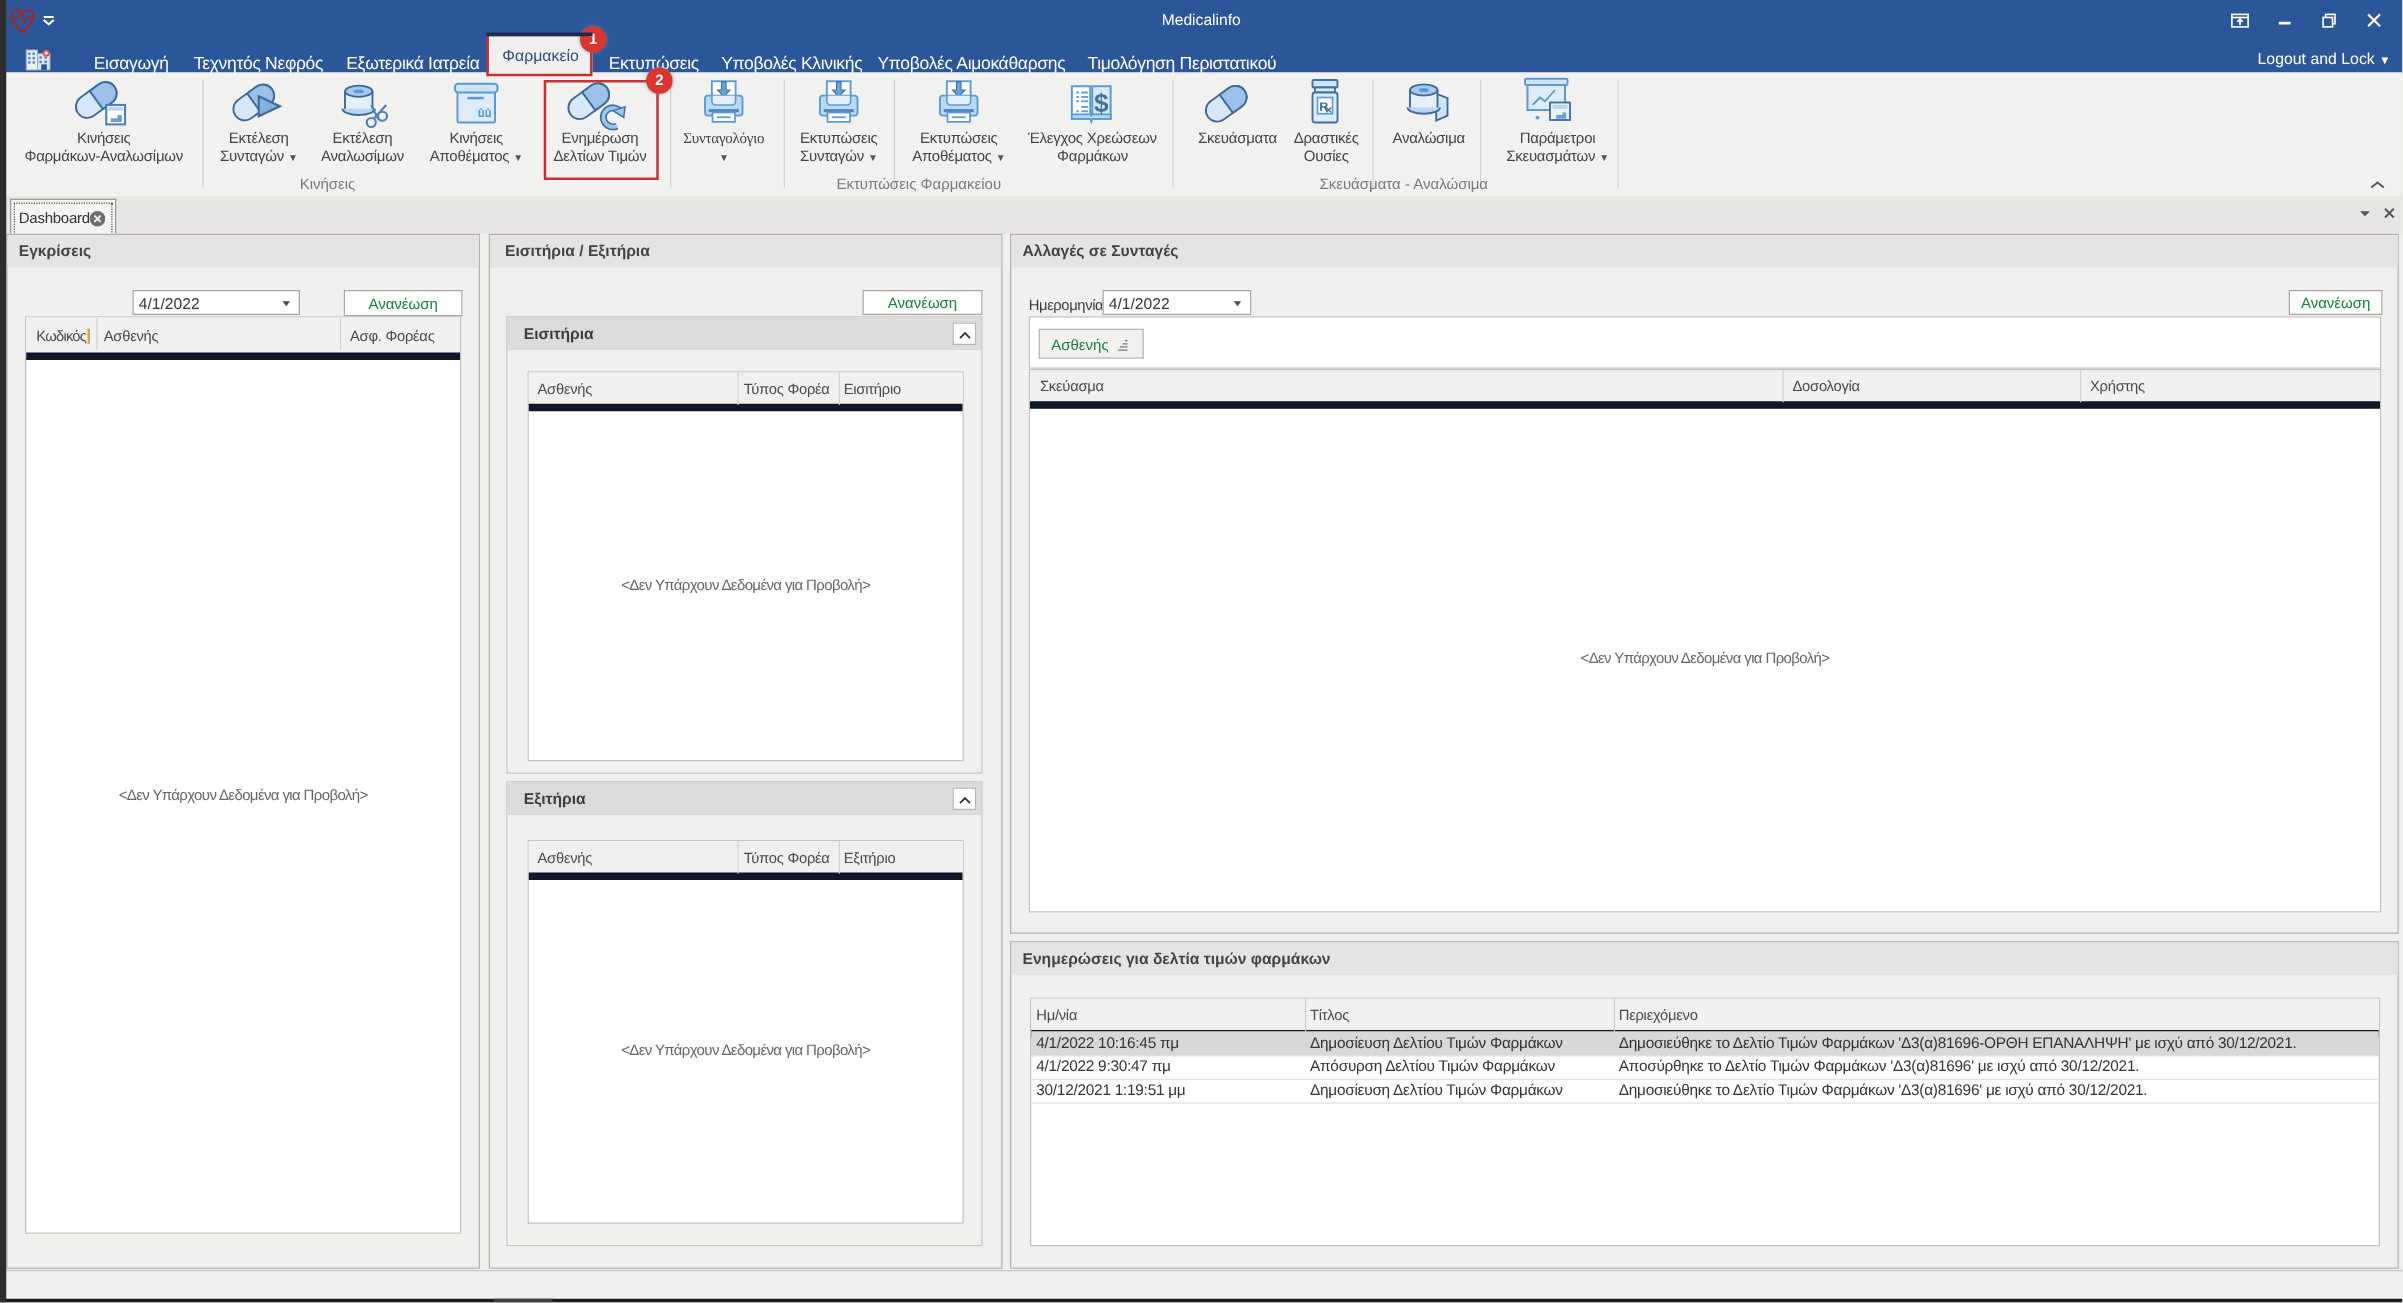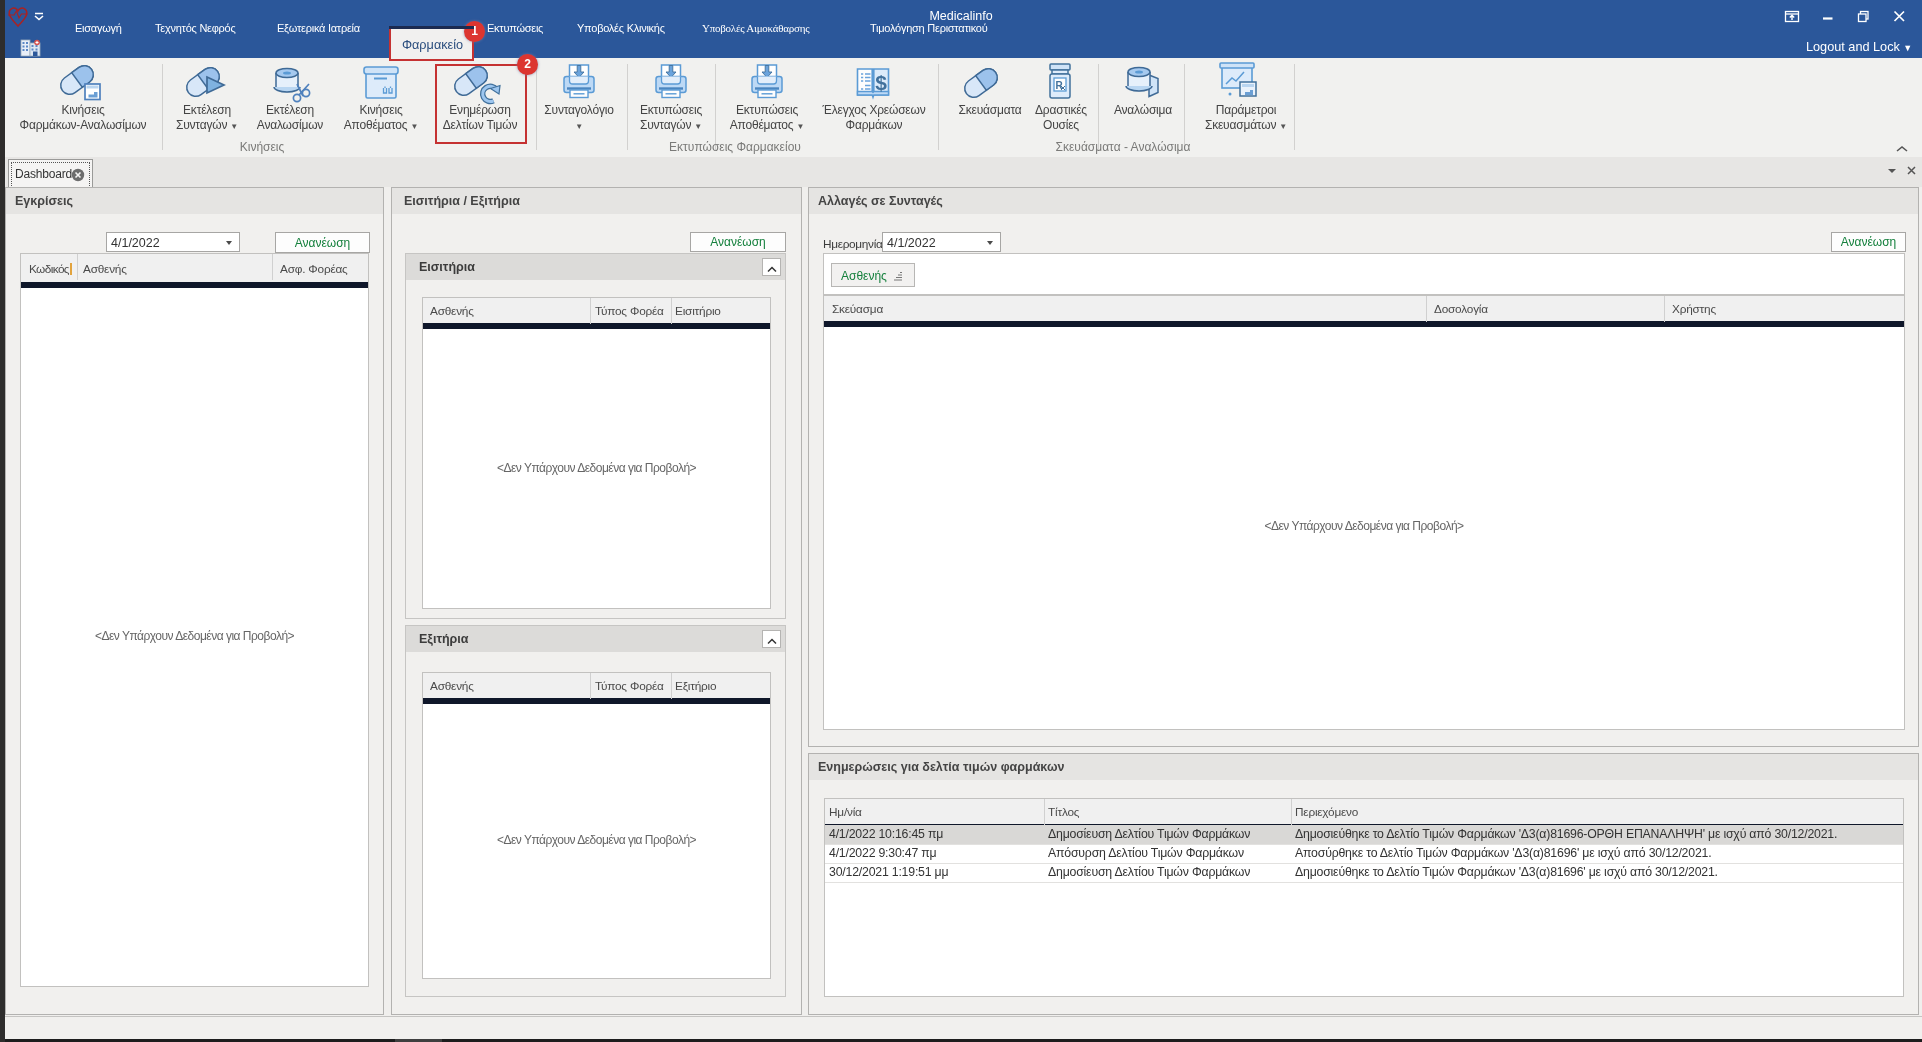--- a/index.html
+++ b/index.html
@@ -2,21 +2,21 @@
 <html><head>
 <meta charset="utf-8">
 <style>
 html,body{margin:0;padding:0;}
 body{width:1922px;height:1042px;overflow:hidden;font-family:"Liberation Sans",sans-serif;background:#f0efed;}
 #app{position:absolute;top:0;left:0;width:1922px;height:1042px;overflow:hidden;}
 .abs{position:absolute;}
 
 #bluebar{position:absolute;left:0;top:0;width:1922px;height:58px;background:#2b579a;}
 #title{position:absolute;left:0;top:9px;width:1922px;text-align:center;color:#fff;font-size:12.5px;}
-.tabtxt{position:absolute;top:22px;color:#fff;font-size:11px;letter-spacing:-0.25px;white-space:nowrap;}
+.tabtxt{position:absolute;top:42px;color:#fff;font-size:14px;letter-spacing:-0.25px;white-space:nowrap;}
 #logout{position:absolute;top:40px;left:1806px;color:#fff;font-size:12.7px;}
 #activetab{position:absolute;left:391px;top:28px;width:83px;height:31px;background:#f1f0ef;}
 #activetab span{position:absolute;left:0;top:10px;width:100%;text-align:center;color:#2a4d7d;font-size:12.7px;}
 #tabtopline{position:absolute;left:389px;top:26px;width:85px;height:3px;background:#1b2a50;z-index:5;}
 .redbox{position:absolute;border:2px solid #c53232;}
 .badge{position:absolute;width:21px;height:21px;border-radius:50%;background:#dc3530;color:#fff;font-size:12px;font-weight:bold;text-align:center;line-height:21px;box-shadow:0 0 3px rgba(120,120,160,.8);}
 
 #ribbon{position:absolute;left:0;top:58px;width:1922px;height:99px;background:#f1f1ef;}
 .rsep{position:absolute;top:6px;width:1px;height:86px;background:#d2d1cf;}
 .rlabel{position:absolute;top:45px;font-size:12px;letter-spacing:-0.2px;color:#444;text-align:center;line-height:15px;white-space:nowrap;}
@@ -66,21 +66,21 @@
   <div id="title">Medicalinfo</div>
   <div id="tabtopline"></div>
   <div id="activetab">
       <span>Φαρμακείο</span>
     </div>
   <div class="tabtxt" style="left:75px;">Εισαγωγή</div>
   <div class="tabtxt" style="left:155px;">Τεχνητός Νεφρός</div>
   <div class="tabtxt" style="left:277px;">Εξωτερικά Ιατρεία</div>
   <div class="tabtxt" style="left:487px;">Εκτυπώσεις</div>
   <div class="tabtxt" style="left:577px;">Υποβολές Κλινικής</div>
-  <div class="tabtxt" style="left:702px;font-family:Liberation Serif, serif;">Υποβολές Αιμοκάθαρσης</div>
+  <div class="tabtxt" style="left:702px;">Υποβολές Αιμοκάθαρσης</div>
   <div class="tabtxt" style="left:870px;">Τιμολόγηση Περιστατικού</div>
   <div id="logout">Logout and Lock <span style="font-size:9px;">▼</span></div>
   <div id="winctl">
     <svg class="abs" style="left:1780px;top:8px;" width="132" height="16" viewBox="0 0 132 16">
       <g stroke="#fff" stroke-width="1.3" fill="none">
         <rect x="5.5" y="3.5" width="13" height="10"></rect>
         <path d="M5.5 6 h13"></path>
         <path d="M12 12 v-4.5 M9.8 9.5 L12 7.3 L14.2 9.5" stroke-width="1.4"></path>
         <path d="M43 10.5 h9.5" stroke-width="2.2"></path>
         <rect x="80.5" y="3.5" width="7.5" height="7.5"></rect>
@@ -123,21 +123,21 @@
     <div class="rsep" style="left:715px;"></div>
     <div class="rsep" style="left:938px;"></div>
     <div class="rsep" style="left:1098px;"></div>
     <div class="rsep" style="left:1184px;"></div>
     <div class="rsep" style="left:1294px;"></div>
     <div class="rlabel" style="left:13px;width:140px;">Κινήσεις<br>Φαρμάκων-Αναλωσίμων</div>
     <div class="rlabel" style="left:157px;width:100px;">Εκτέλεση<br>Συνταγών <span class="darr">▼</span></div>
     <div class="rlabel" style="left:240px;width:100px;">Εκτέλεση<br>Αναλωσίμων</div>
     <div class="rlabel" style="left:331px;width:100px;">Κινήσεις<br>Αποθέματος <span class="darr">▼</span></div>
     <div class="rlabel" style="left:430px;width:100px;">Ενημέρωση<br>Δελτίων Τιμών</div>
-    <div class="rlabel" style="left:529px;width:100px;">Συνταγολόγιο<br><span class="darr">▼</span></div>
+    <div class="rlabel" style="left:529px;width:100px;font-family:Liberation Serif, serif;">Συνταγολόγιο<br><span class="darr">▼</span></div>
     <div class="rlabel" style="left:621px;width:100px;">Εκτυπώσεις<br>Συνταγών <span class="darr">▼</span></div>
     <div class="rlabel" style="left:717px;width:100px;">Εκτυπώσεις<br>Αποθέματος <span class="darr">▼</span></div>
     <div class="rlabel" style="left:814px;width:120px;">Έλεγχος Χρεώσεων<br>Φαρμάκων</div>
     <div class="rlabel" style="left:940px;width:100px;">Σκευάσματα</div>
     <div class="rlabel" style="left:1011px;width:100px;">Δραστικές<br>Ουσίες</div>
     <div class="rlabel" style="left:1093px;width:100px;">Αναλώσιμα</div>
     <div class="rlabel" style="left:1186px;width:120px;">Παράμετροι<br>Σκευασμάτων <span class="darr">▼</span></div>
     <div class="glabel" style="left:212px;width:100px;">Κινήσεις</div>
     <div class="glabel" style="left:665px;width:140px;">Εκτυπώσεις Φαρμακείου</div>
     <div class="glabel" style="left:1043px;width:160px;">Σκευάσματα - Αναλώσιμα</div>

